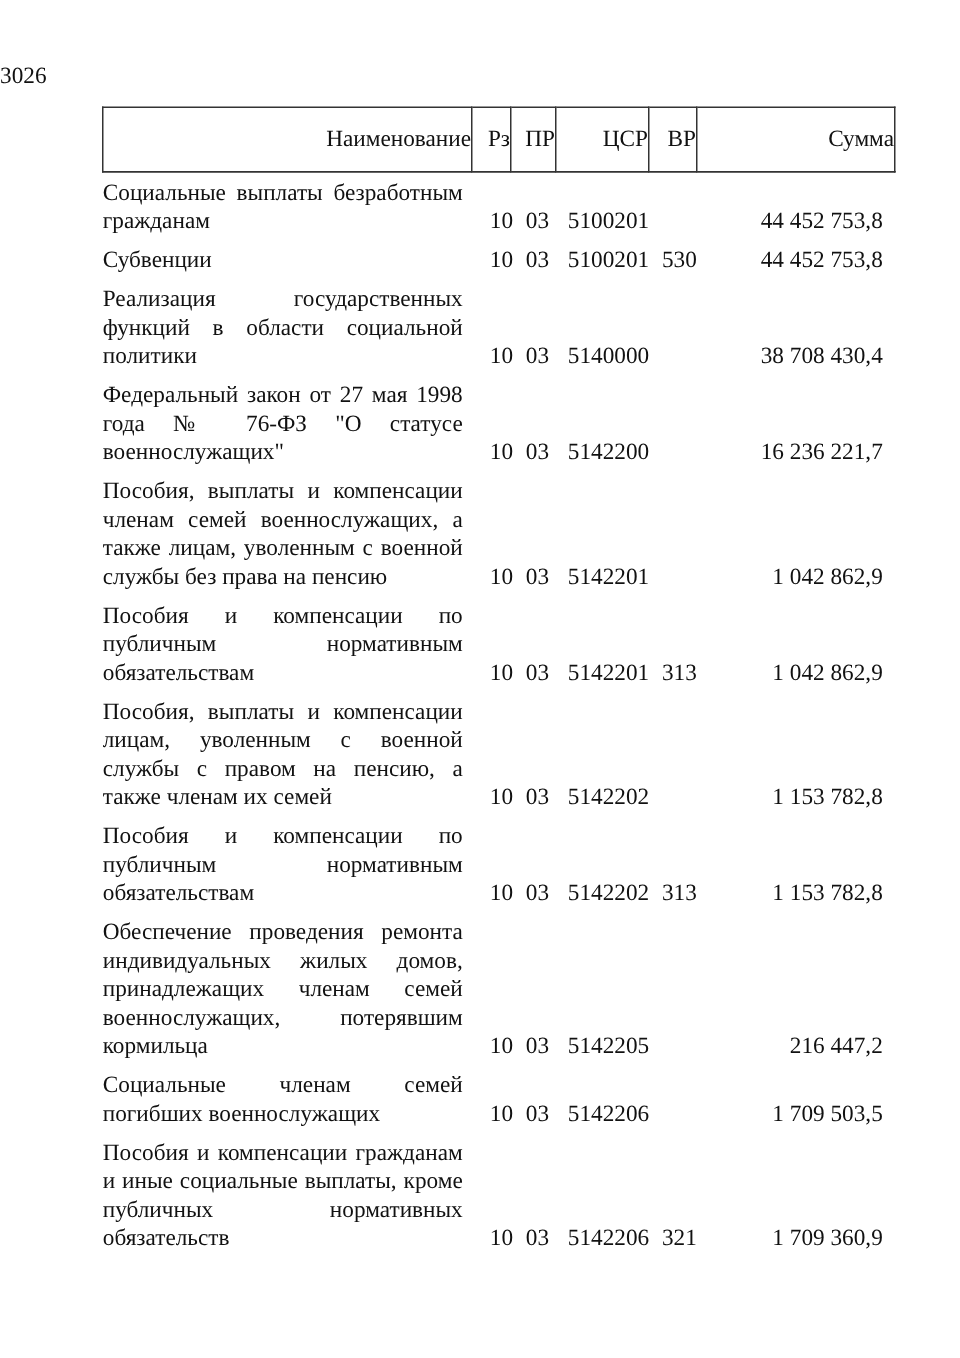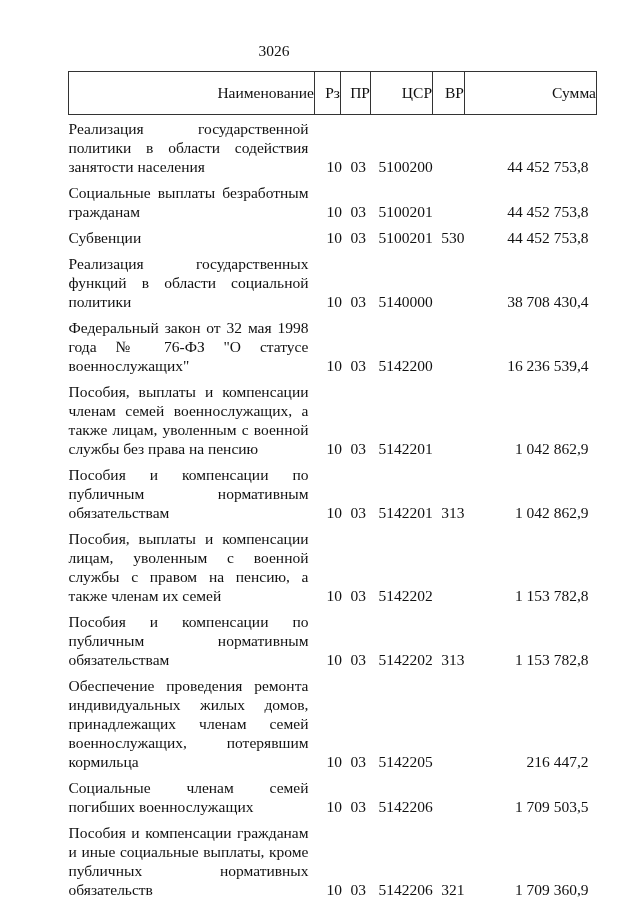--- a/index.html
+++ b/index.html
@@ -1,18 +1,18 @@
 <!DOCTYPE html>
 <html><head>
   <meta charset="utf-8">
   <style>
     html, body { margin: 0; padding: 0; background: #ffffff; }
     body { width: 640px; height: 905px; position: relative; overflow: hidden;
            font-family: "Liberation Serif", "DejaVu Serif", serif; color: #111; }
-    .page-num { position: absolute; top: 42px; left: 0; width: 548px; text-align: center;
+    .page-num { position: absolute; top: 42px; left: 0; width: 548px; text-align: left;
                 font-size: 15.5px; }
     table.budget { position: absolute; top: 71px; left: 68px; width: 528px;
                    border-collapse: collapse; table-layout: fixed; font-size: 15.5px; }
     table.budget col.c-name { width: 246px; }
     table.budget col.c-rz { width: 26px; }
     table.budget col.c-pr { width: 30px; }
     table.budget col.c-csr { width: 62px; }
     table.budget col.c-vr { width: 32px; }
     table.budget col.c-sum { width: 132px; }
     thead th { border: 1px solid #333; font-weight: normal; height: 42px; padding: 0;
@@ -46,28 +46,20 @@
       <th>Наименование</th>
       <th>Рз</th>
       <th>ПР</th>
       <th>ЦСР</th>
       <th>ВР</th>
       <th>Сумма</th>
     </tr>
   </thead>
   <tbody id="rows">
       <tr>
-        <td class="name">Реализация государственной политики в области содействия занятости населения</td>
-        <td class="rz">10</td>
-        <td class="pr">03</td>
-        <td class="csr">5100200</td>
-        <td class="vr"></td>
-        <td class="sum">44 452 753,8</td>
-      </tr>
-      <tr>
         <td class="name">Социальные выплаты безработным гражданам</td>
         <td class="rz">10</td>
         <td class="pr">03</td>
         <td class="csr">5100201</td>
         <td class="vr"></td>
         <td class="sum">44 452 753,8</td>
       </tr>
       <tr>
         <td class="name">Субвенции</td>
         <td class="rz">10</td>
@@ -78,26 +70,26 @@
       </tr>
       <tr>
         <td class="name">Реализация государственных функций в области социальной политики</td>
         <td class="rz">10</td>
         <td class="pr">03</td>
         <td class="csr">5140000</td>
         <td class="vr"></td>
         <td class="sum">38 708 430,4</td>
       </tr>
       <tr>
-        <td class="name">Федеральный закон от 32 мая 1998 года № 76-ФЗ "О статусе военнослужащих"</td>
+        <td class="name">Федеральный закон от 27 мая 1998 года № 76-ФЗ "О статусе военнослужащих"</td>
         <td class="rz">10</td>
         <td class="pr">03</td>
         <td class="csr">5142200</td>
         <td class="vr"></td>
-        <td class="sum">16 236 539,4</td>
+        <td class="sum">16 236 221,7</td>
       </tr>
       <tr>
         <td class="name">Пособия, выплаты и компенсации членам семей военнослужащих, а также лицам, уволенным с военной службы без права на пенсию</td>
         <td class="rz">10</td>
         <td class="pr">03</td>
         <td class="csr">5142201</td>
         <td class="vr"></td>
         <td class="sum">1 042 862,9</td>
       </tr>
       <tr>

